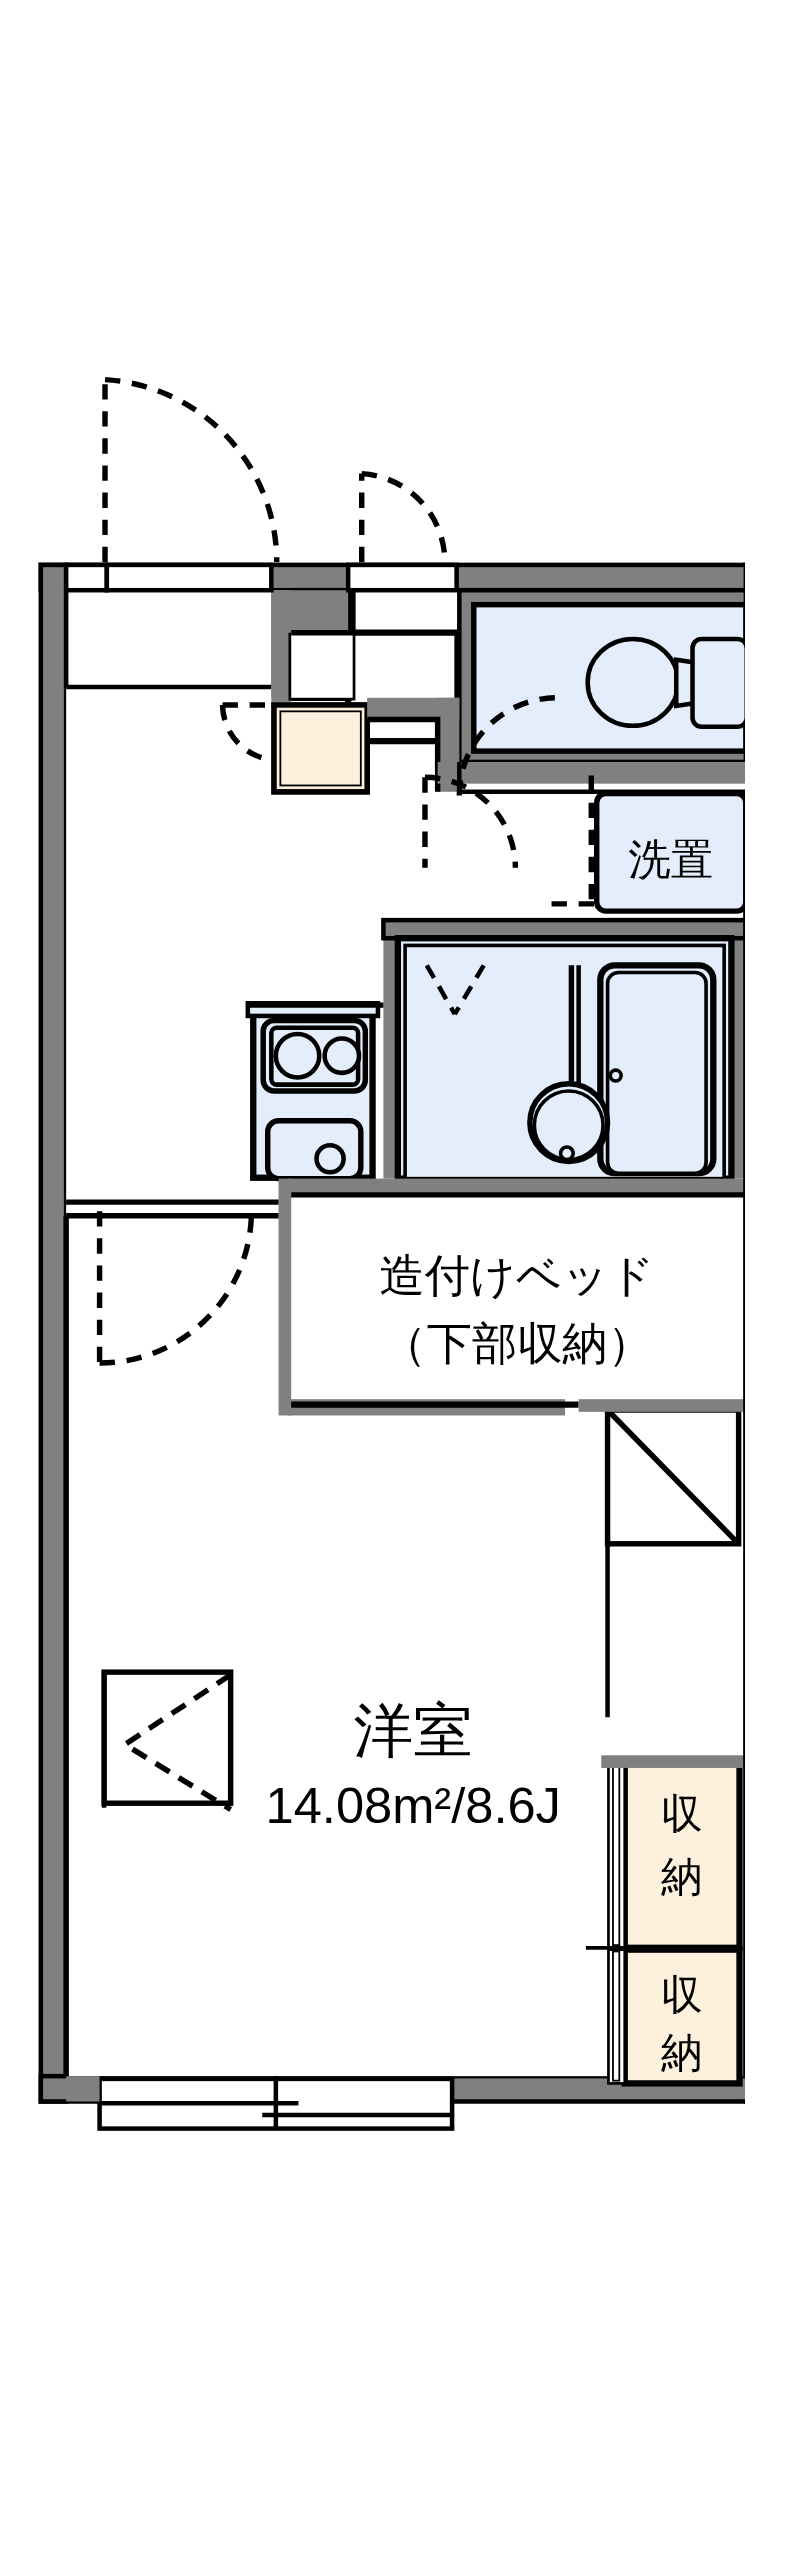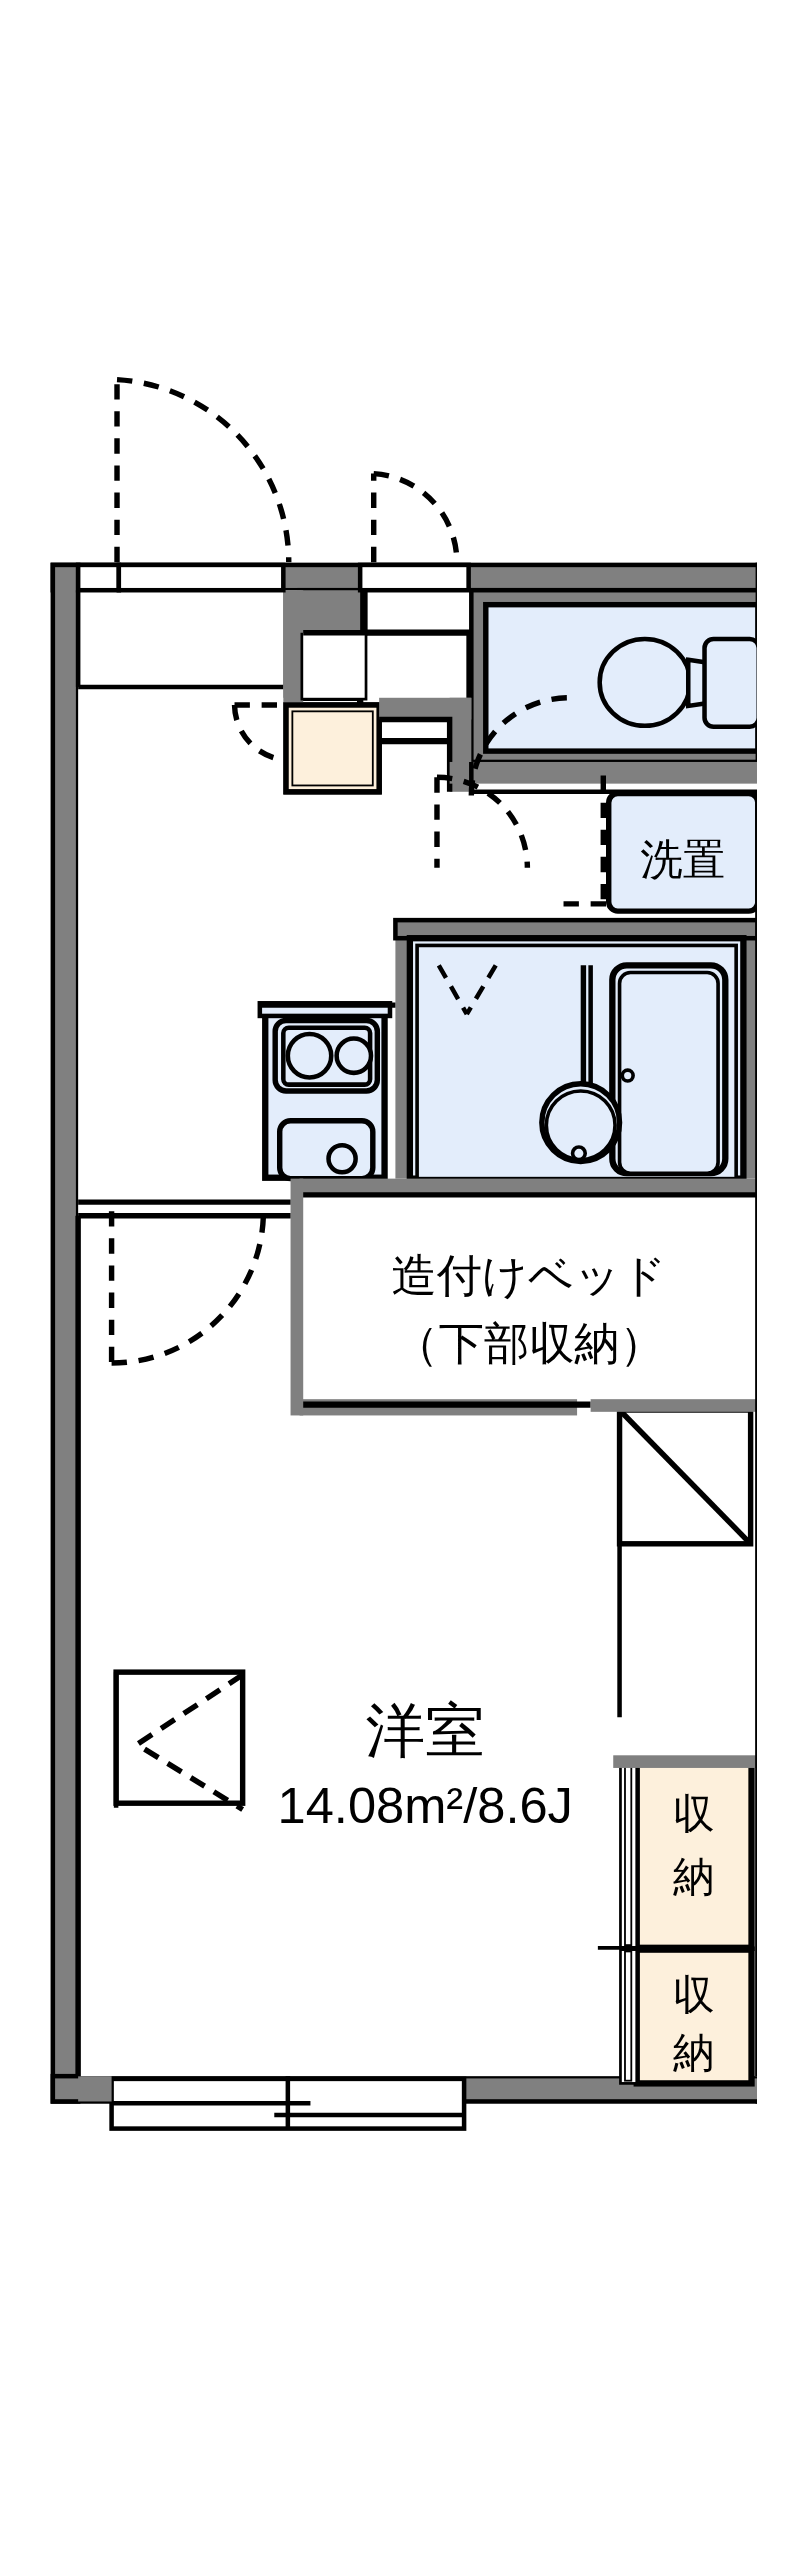--- a/index.html
+++ b/index.html
@@ -1,17 +1,17 @@
 <!DOCTYPE html>
 <html style="font-size:14.5px"><head>
 <meta charset="utf-8">
 <style>
   html,body{margin:0;padding:0;background:#ffffff;}
   body{width:812px;height:2576px;font-family:"Liberation Sans","DejaVu Sans",sans-serif;}
-  #plan-root{position:relative;width:745px;height:2576px;overflow:hidden;background:#fff;padding-left:12px;}
+  #plan-root{position:relative;width:745px;height:2576px;overflow:hidden;background:#fff;}
   svg#floorplan{display:block;width:812px;height:2576px;}
   text{font-family:"Liberation Sans","DejaVu Sans",sans-serif;fill:#000;}
 </style>
 </head>
 <body>
 
 <div id="plan-root">
 
 <svg id="floorplan" viewBox="0 0 898 2850" xmlns="http://www.w3.org/2000/svg">
 

